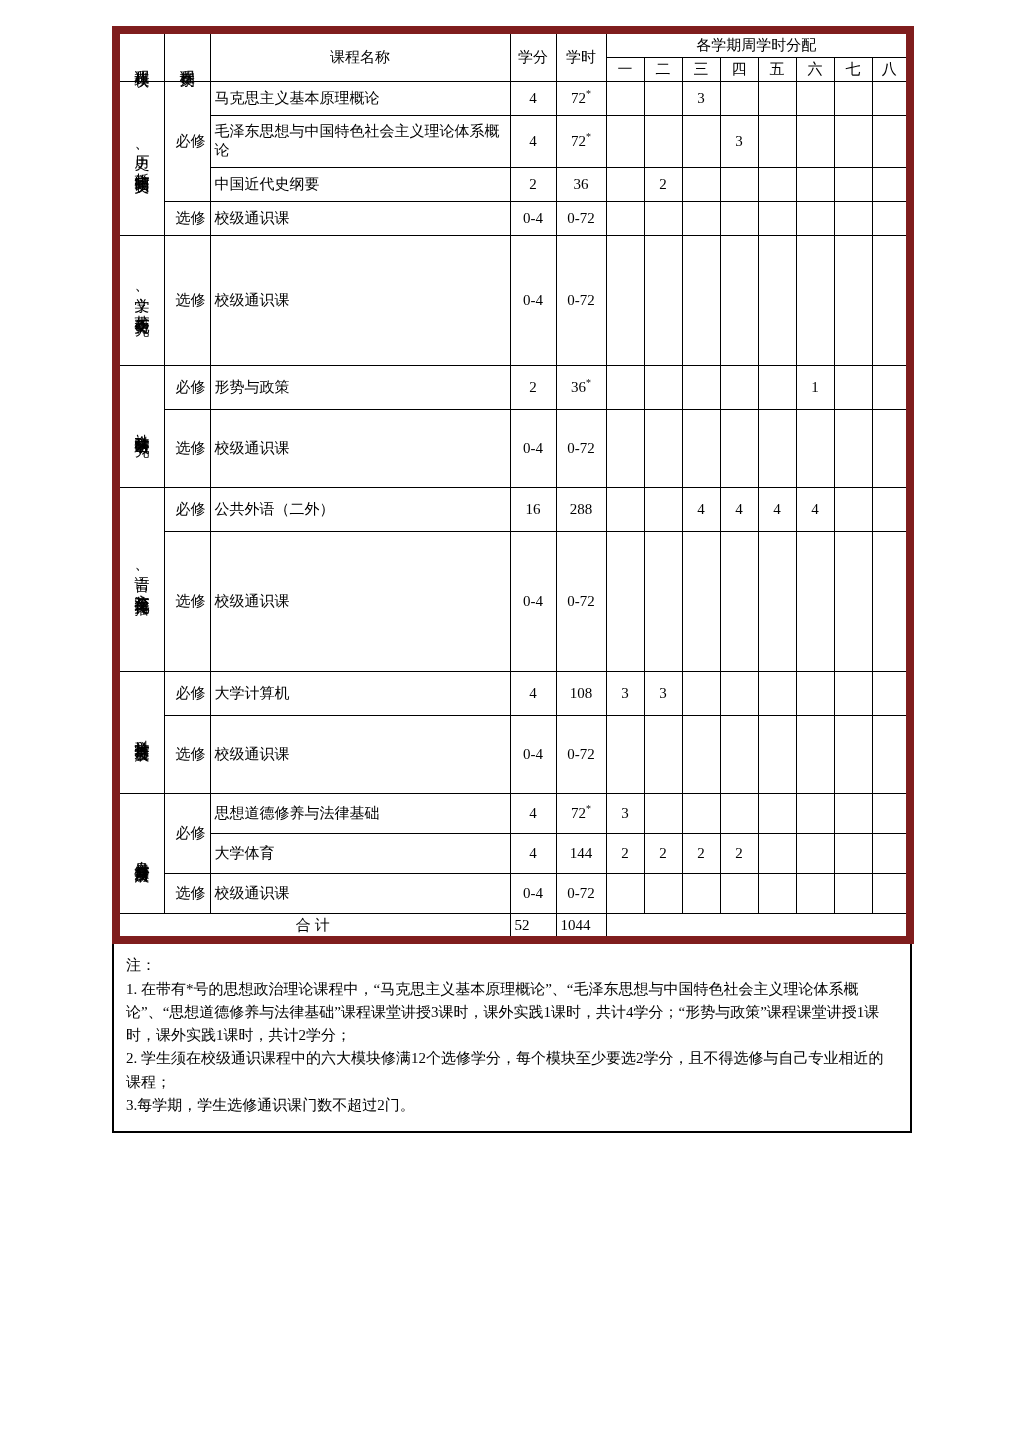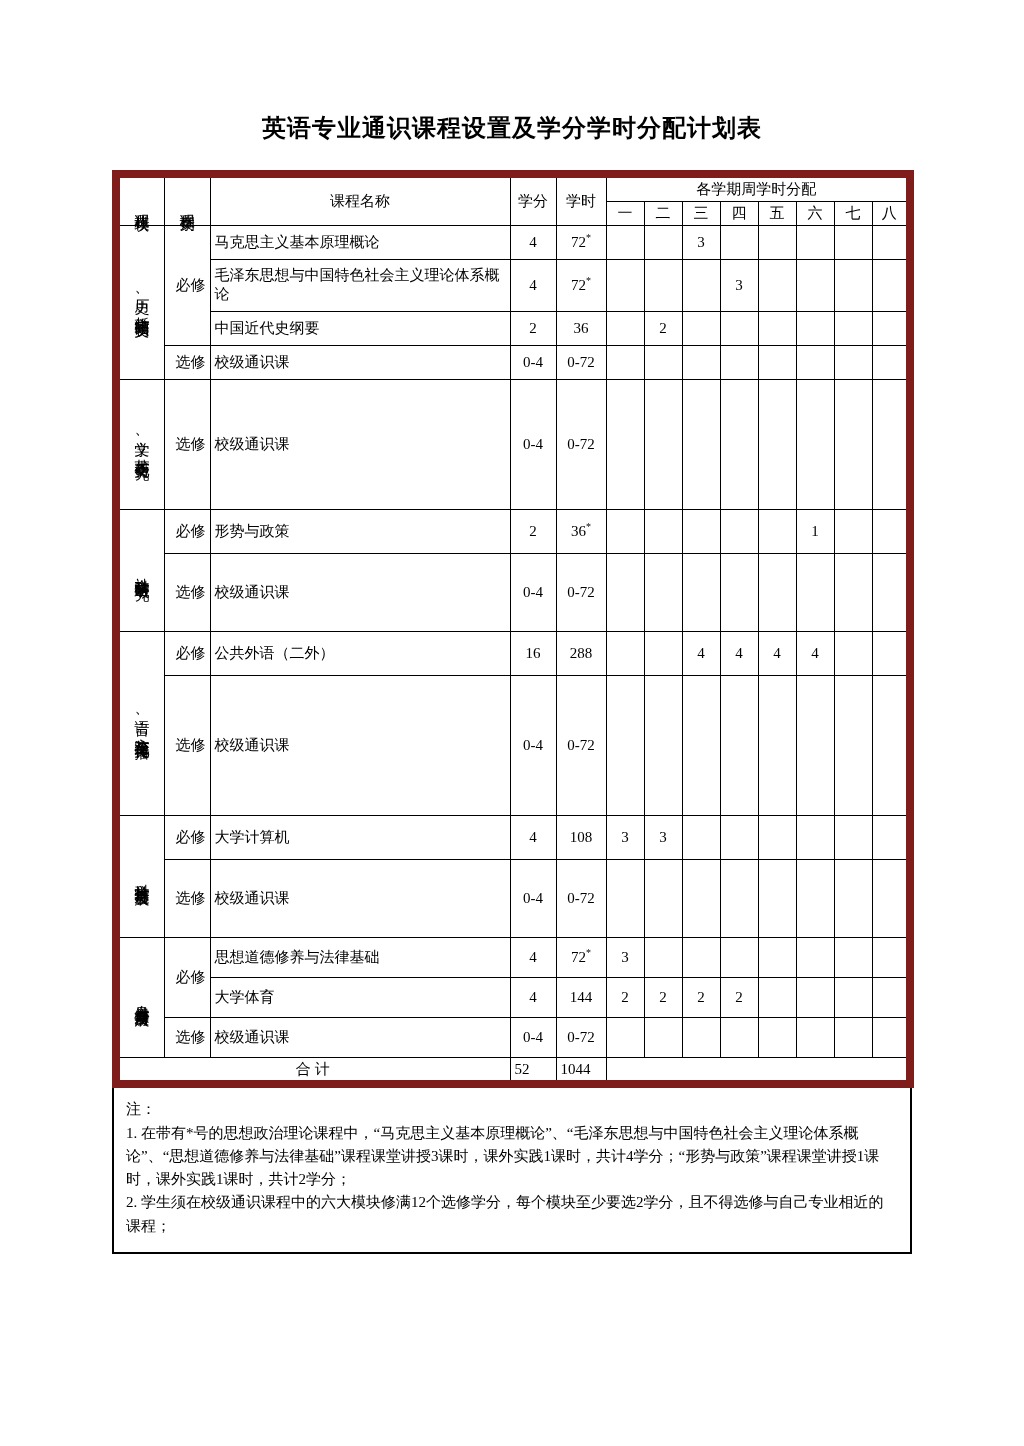--- a/index.html
+++ b/index.html
@@ -89,21 +89,20 @@
     line-height: 1.55;
     font-family: "Liberation Serif", "DejaVu Serif", serif;
   }
   .notes p { margin: 0; }
 </style>
 </head>
 <body>
 
 <div class="page">
 
-  <div class="doc-title">英语专业通识课程设置及学分学时分配计划表</div>
 
   <div class="table-wrap">
     <table class="main">
       <colgroup>
         <col class="c-module">
           <col class="c-type">
           <col class="c-name">
           <col class="c-credit">
           <col class="c-hours">
         <col class="c-term">
@@ -346,15 +345,16 @@
             <td colspan="8"></td>
           </tr>
         </tbody>
     </table>
   </div>
 
   <div class="notes">
     <p>注：</p>
     <p>1. 在带有*号的思想政治理论课程中，“马克思主义基本原理概论”、“毛泽东思想与中国特色社会主义理论体系概论”、“思想道德修养与法律基础”课程课堂讲授3课时，课外实践1课时，共计4学分；“形势与政策”课程课堂讲授1课时，课外实践1课时，共计2学分；</p>
     <p>2. 学生须在校级通识课程中的六大模块修满12个选修学分，每个模块至少要选2学分，且不得选修与自己专业相近的课程；</p>
+    <p>3.每学期，学生选修通识课门数不超过2门。</p>
   </div>
 
 </div>
 
 </body></html>

